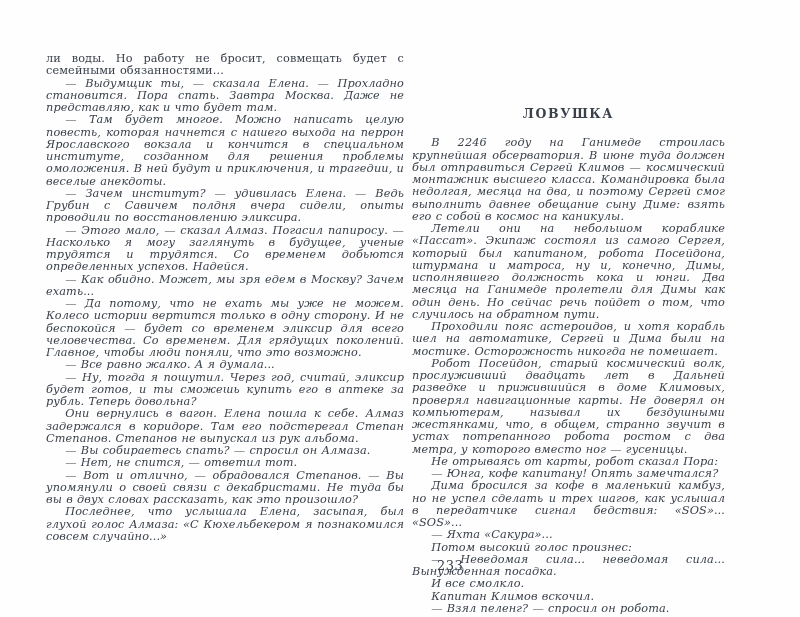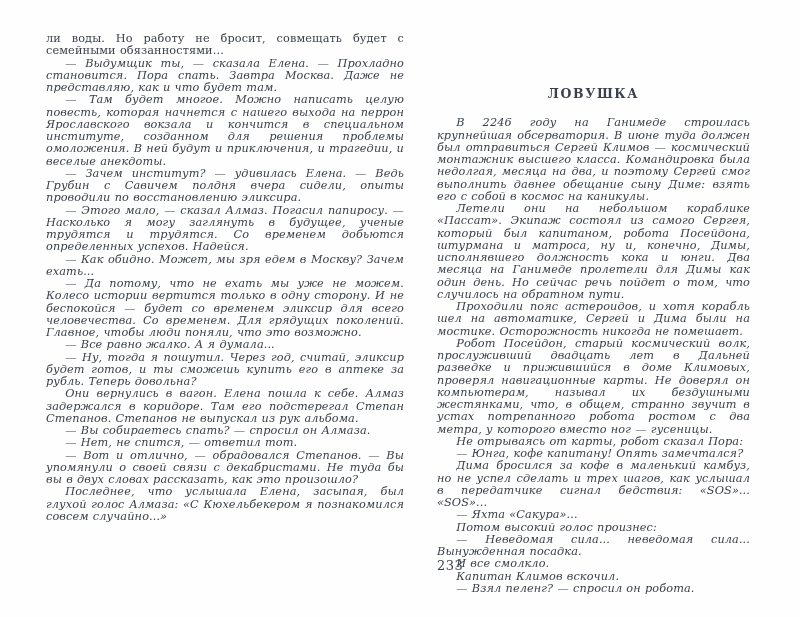--- a/index.html
+++ b/index.html
@@ -17,29 +17,30 @@
     color: #3a414b;
   }
   .page-text {
     position: absolute;
     font-size: 11.3px;
     line-height: 12.25px;
     text-align: justify;
     letter-spacing: 0.1px;
     word-spacing: 0.5px;
     hyphens: auto;
+    margin-top: 20px;
     -webkit-hyphens: auto;
   }
   #left-page {
     left: 46px;
     top: 33px;
     width: 358px;
   }
   #right-page {
-    left: 437px;
+    left: 412px;
     top: 88px;
     width: 313px;
   }
   .para {
     margin: 0;
     padding: 0;
   }
   .para.indent {
     text-indent: 1.7em;
     font-style: italic;

